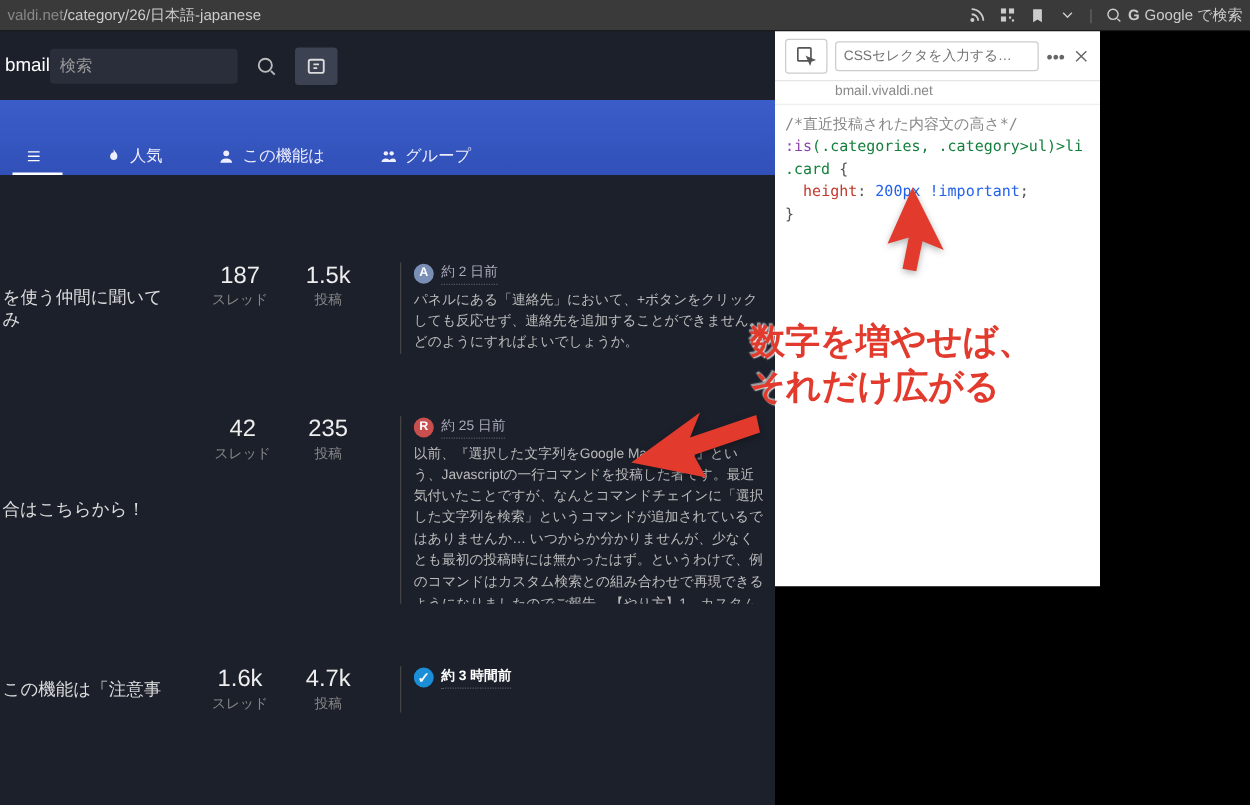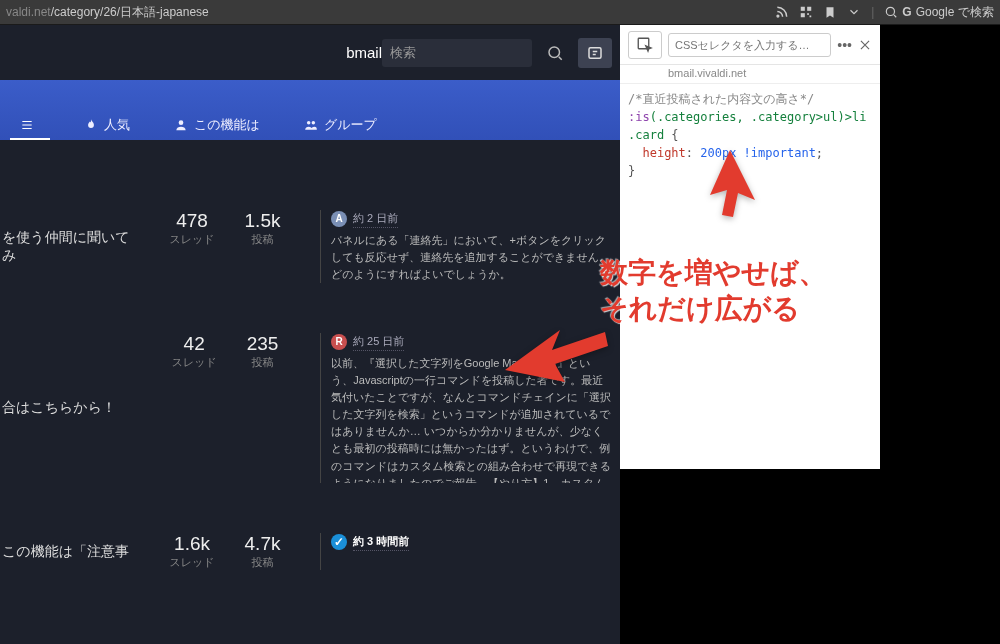--- a/index.html
+++ b/index.html
@@ -35,21 +35,21 @@
     .content-area {
       position:absolute;
       top:25px; left:0;
       width:620px; height:619px;
       background:#1c202b;
       overflow:hidden;
     }
     .page-topbar {
       height:55px;
       background:#1c202b;
-      display:flex; align-items:center; justify-content:flex-end;
+      display:flex; align-items:center; justify-content:flex-start;
       padding:0 8px 0 0;
     }
     .brand { color:#fff; font-size:15px; padding-left:4px;}
     .search-wrap { display:flex; align-items:center; gap:8px;}
     .search-box {
       background:#2a2e3a;
       border:none; border-radius:3px;
       width:150px; height:28px; padding:0 8px;
       color:#ddd; font-size:13px;
     }
@@ -262,21 +262,21 @@
         <span>グループ</span>
       </span>
   </div>
 
   <div class="forum-list">
 
     <div class="forum-row">
       <div class="row-left">を使う仲間に聞いてみ</div>
       <div class="row-stats">
         <div class="stat">
-            <div class="num">478</div>
+            <div class="num">187</div>
             <div class="lab">スレッド</div>
           </div>
         <div class="stat">
             <div class="num">1.5k</div>
             <div class="lab">投稿</div>
           </div>
       </div>
       <div class="row-sep"></div>
       <div class="row-post">
         <div class="post-head">

